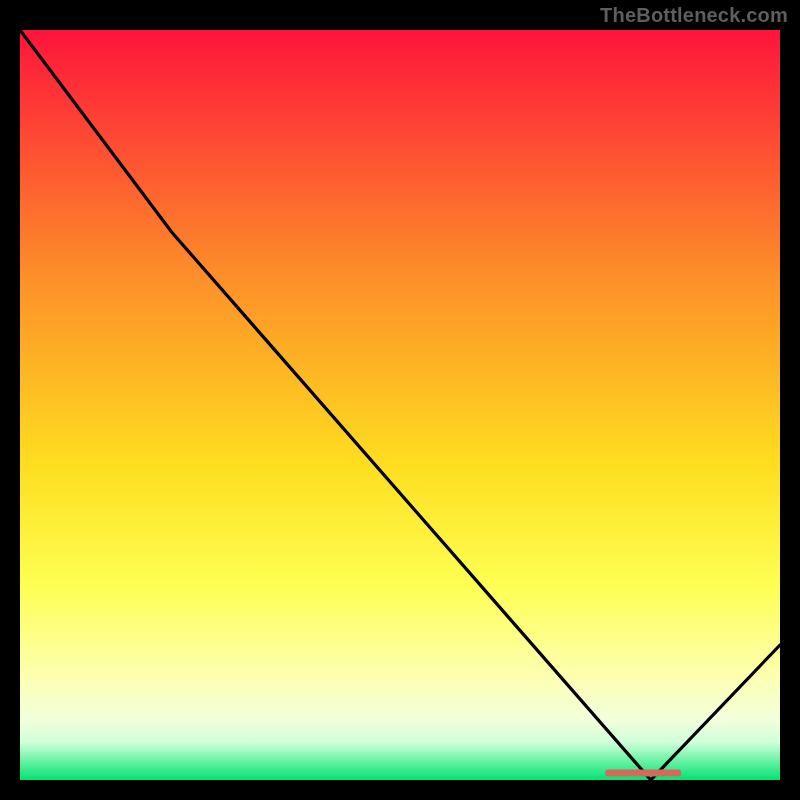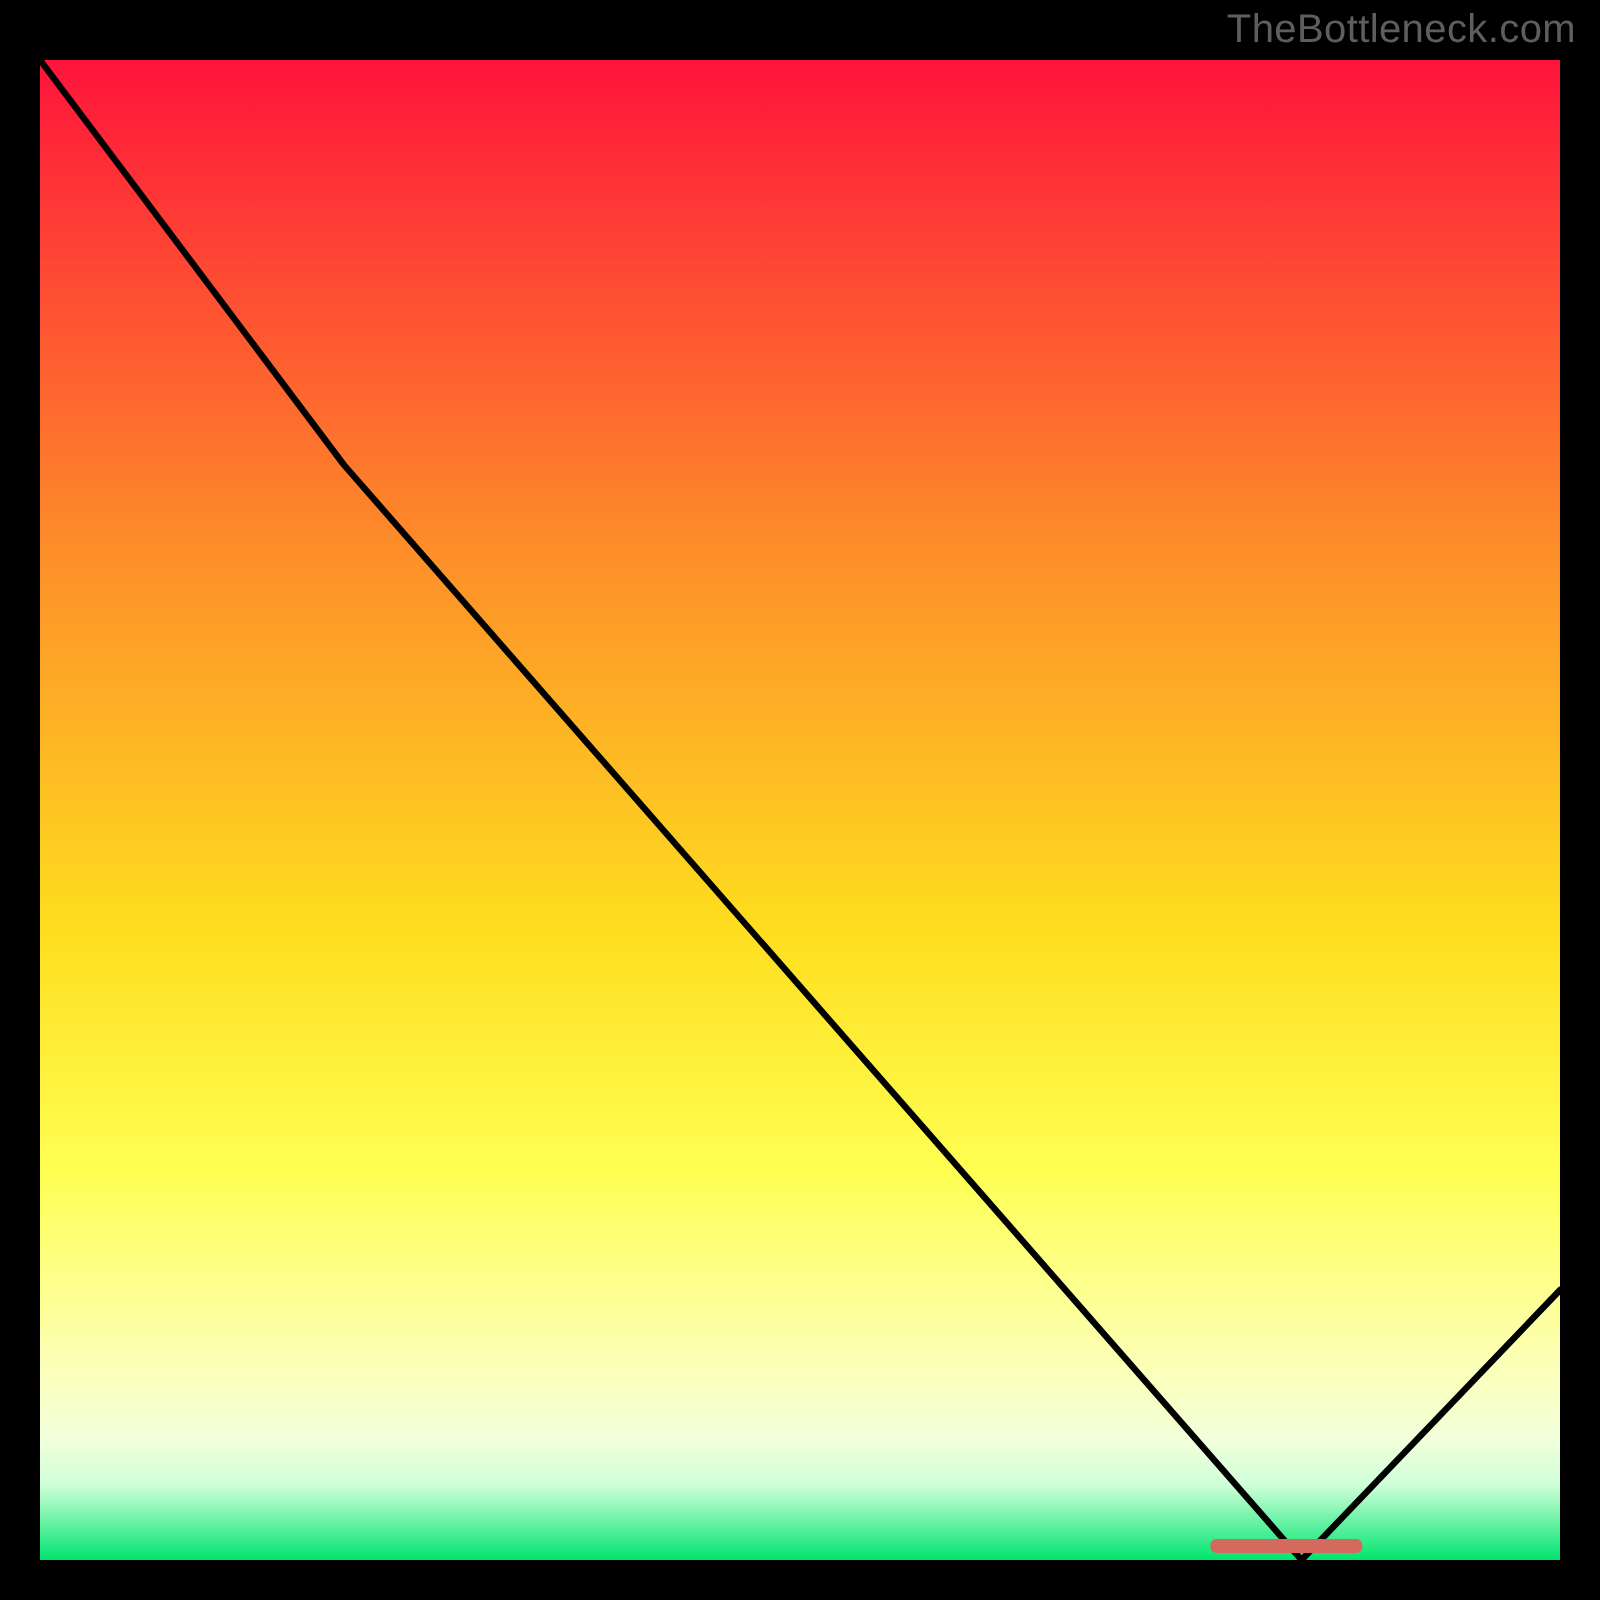--- a/index.html
+++ b/index.html
@@ -16,21 +16,21 @@
     width: 800px;
     height: 800px;
     background: #000;
   }
   .watermark {
     position: absolute;
     top: 4px;
     right: 12px;
     color: #5e5e5e;
     font-size: 20px;
-    font-weight: normal;
+    font-weight: bold;
     letter-spacing: 0.2px;
   }
   .plot {
     position: absolute;
     left: 20px;
     top: 30px;
     width: 760px;
     height: 750px;
   }
 </style>

